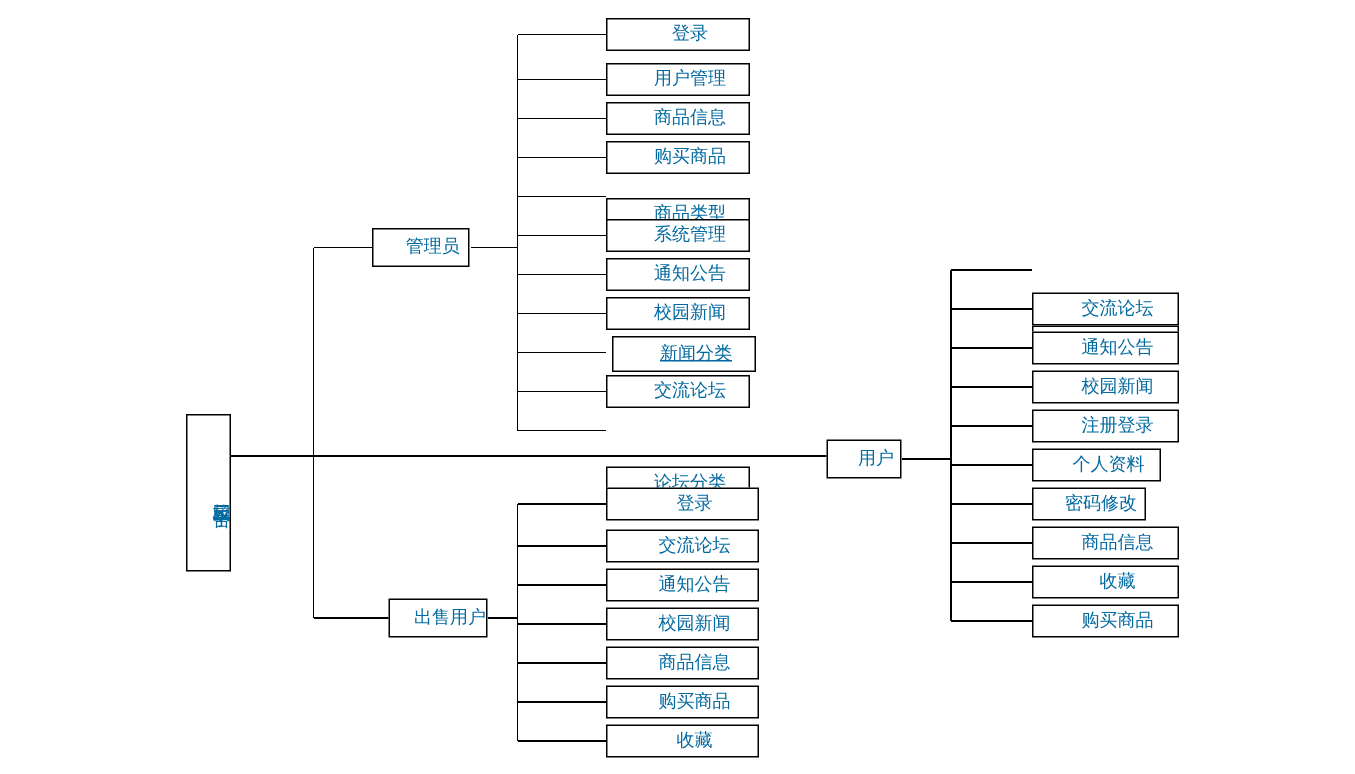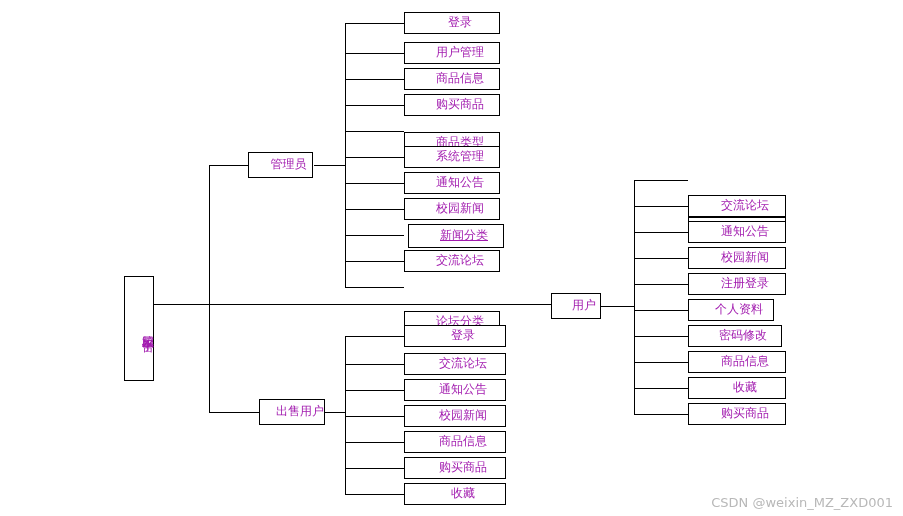--- a/index.html
+++ b/index.html
@@ -25,21 +25,21 @@
   }
   .node {
     position: absolute;
     box-sizing: border-box;
     border: 1px solid #000000;
     background: #ffffff;
     display: flex;
     align-items: center;
     justify-content: center;
     font-size: 12px;
-    color: #a21caf;
+    color: #0369a1;
     line-height: 1.15;
     white-space: nowrap;
     padding-left: 16px;
   }
   .node.vertical {
     white-space: normal;
     writing-mode: vertical-rl;
     text-orientation: upright;
     letter-spacing: 1px;
     font-size: 12px;
@@ -136,20 +136,19 @@
       <div class="node" style="left: 404px; top: 431px; width: 102px; height: 22px;">商品信息</div>
       <div class="node" style="left: 404px; top: 457px; width: 102px; height: 22px;">购买商品</div>
       <div class="node" style="left: 404px; top: 483px; width: 102px; height: 22px;">收藏</div>
       <div class="node" style="left: 551px; top: 293px; width: 50px; height: 26px;">用户</div>
       <div class="node" style="left: 688px; top: 169px; width: 98px; height: 22px; margin-top: 48px;">首页</div>
       <div class="node" style="left: 688px; top: 195px; width: 98px; height: 22px;">交流论坛</div>
       <div class="node" style="left: 688px; top: 221px; width: 98px; height: 22px;">通知公告</div>
       <div class="node" style="left: 688px; top: 247px; width: 98px; height: 22px;">校园新闻</div>
       <div class="node" style="left: 688px; top: 273px; width: 98px; height: 22px;">注册登录</div>
       <div class="node" style="left: 688px; top: 299px; width: 86px; height: 22px;">个人资料</div>
-      <div class="node" style="left: 688px; top: 325px; width: 94px; height: 22px;">密码修改</div>
+      <div class="node" style="left: 688px; top: 325px; width: 76px; height: 22px;">密码修改</div>
       <div class="node" style="left: 688px; top: 351px; width: 98px; height: 22px;">商品信息</div>
       <div class="node" style="left: 688px; top: 377px; width: 98px; height: 22px;">收藏</div>
       <div class="node" style="left: 688px; top: 403px; width: 98px; height: 22px;">购买商品</div>
     </div>
 
-  <div class="watermark">CSDN @weixin_MZ_ZXD001</div>
 </div>
 
 </body></html>

